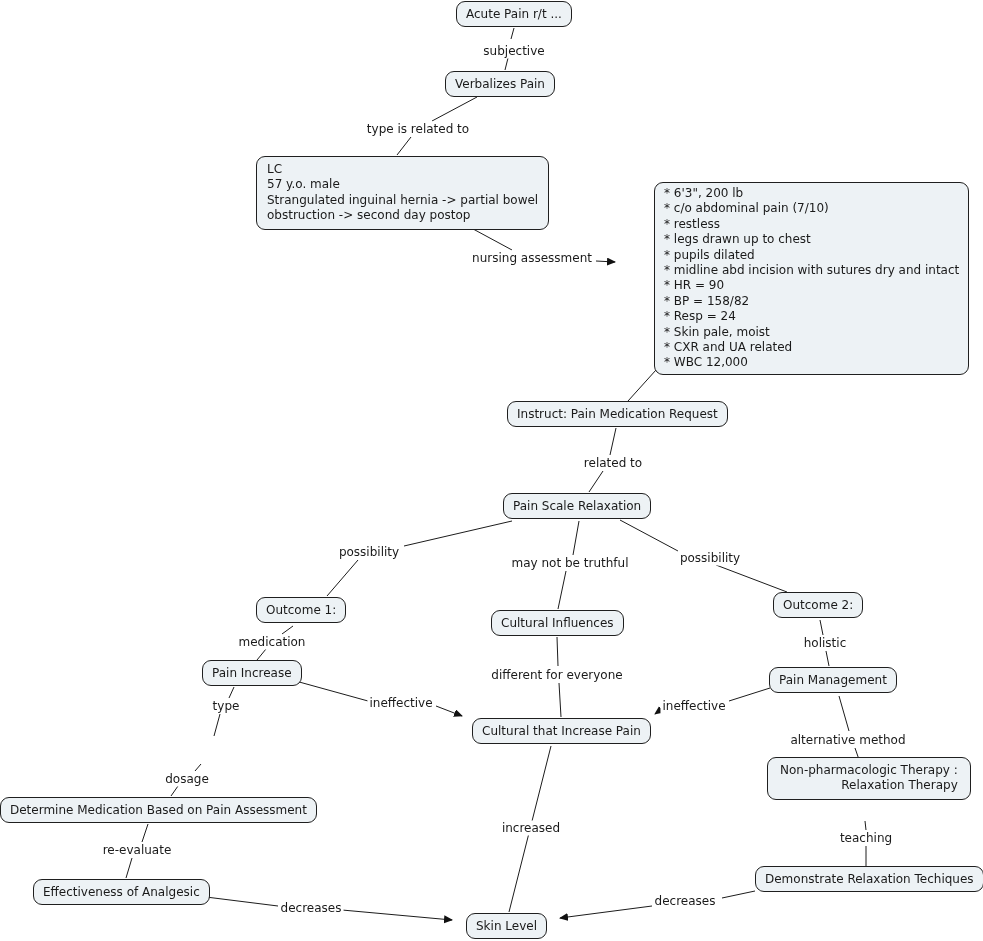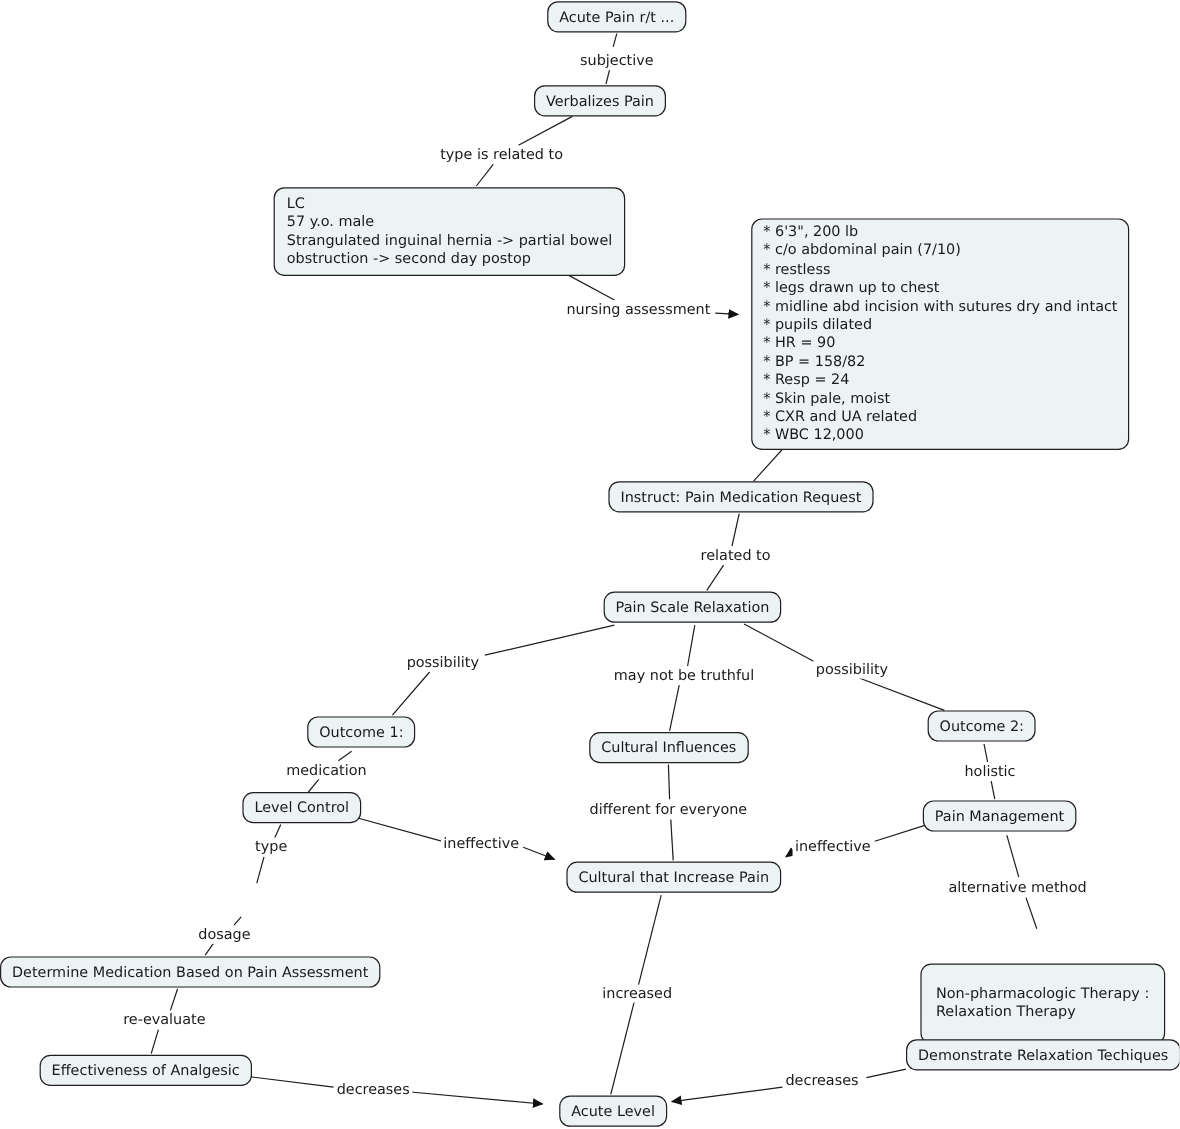--- a/index.html
+++ b/index.html
@@ -7,24 +7,24 @@
   #canvas {
     position:relative; width:983px; height:941px; background:#ffffff;
     font-family:"DejaVu Sans","Liberation Sans",sans-serif;
     font-size:12px; color:#1a1a1a; overflow:hidden;
   }
   svg.wires { position:absolute; left:0; top:0; width:983px; height:941px; }
   svg.wires line { stroke:#1c1c1c; stroke-width:1; }
   .node {
     position:absolute; background:#edf2f5; border:1px solid #1f1f1f;
     border-radius:9px; padding:4px 9px; line-height:16px;
-    white-space:nowrap; text-align:left; cursor:default;
+    white-space:nowrap; text-align:right; cursor:default;
   }
   .node.pre { white-space:pre-line; }
-  .node.left { text-align:left; }
+  .node.left { text-align:left;margin-left:28px; }
   .node.big { padding:3px 9px; }
   .node.big div { line-height:15.4px; text-align:left; white-space:pre; }
   .lbl {
     position:absolute; transform:translate(-50%,-50%);
     white-space:nowrap; background:#ffffff; padding:0 2px; line-height:15px;
   }
 </style>
 </head>
 <body>
 
@@ -124,37 +124,37 @@
   <div class="node" style="left:445px;top:71px">Verbalizes Pain</div>
   <div class="node pre left" style="left:228px;top:156px;line-height:15.4px;padding:5px 10px">LC
 57 y.o. male
 Strangulated inguinal hernia -&gt; partial bowel
 obstruction -&gt; second day postop</div>
   <div class="node big left" style="left:626px;top:182px">
       <div>* 6'3", 200 lb</div>
       <div>* c/o abdominal pain (7/10)</div>
       <div>* restless</div>
       <div>* legs drawn up to chest</div>
+      <div>* pupils dilated</div>
       <div>* midline abd incision with sutures dry and intact</div>
-      <div>* pupils dilated</div>
       <div>* HR = 90</div>
       <div>* BP = 158/82</div>
       <div>* Resp = 24</div>
       <div>* Skin pale, moist</div>
       <div>* CXR and UA related</div>
       <div>* WBC 12,000</div>
     </div>
   <div class="node" style="left:507px;top:401px">Instruct: Pain Medication Request</div>
   <div class="node" style="left:503px;top:493px">Pain Scale Relaxation</div>
   <div class="node" style="left:256px;top:597px">Outcome 1:</div>
   <div class="node" style="left:773px;top:592px">Outcome 2:</div>
   <div class="node" style="left:491px;top:610px">Cultural Influences</div>
-  <div class="node" style="left:202px;top:660px">Level Control</div>
+  <div class="node" style="left:202px;top:660px">Pain Increase</div>
   <div class="node" style="left:769px;top:667px">Pain Management</div>
   <div class="node" style="left:472px;top:718px">Cultural that Increase Pain</div>
   <div class="node" style="left:0px;top:797px">Determine Medication Based on Pain Assessment</div>
-  <div class="node pre" style="left:767px;top:803px;line-height:15.4px;padding:17px 12px">Non-pharmacologic Therapy :
+  <div class="node pre" style="left:767px;top:757px;line-height:15.4px;padding:5px 12px">Non-pharmacologic Therapy :
 Relaxation Therapy</div>
   <div class="node" style="left:33px;top:879px">Effectiveness of Analgesic</div>
   <div class="node" style="left:755px;top:866px">Demonstrate Relaxation Techiques</div>
-  <div class="node" style="left:466px;top:913px">Acute Level</div>
+  <div class="node" style="left:466px;top:913px">Skin Level</div>
 
 </div>
 
 </body></html>

